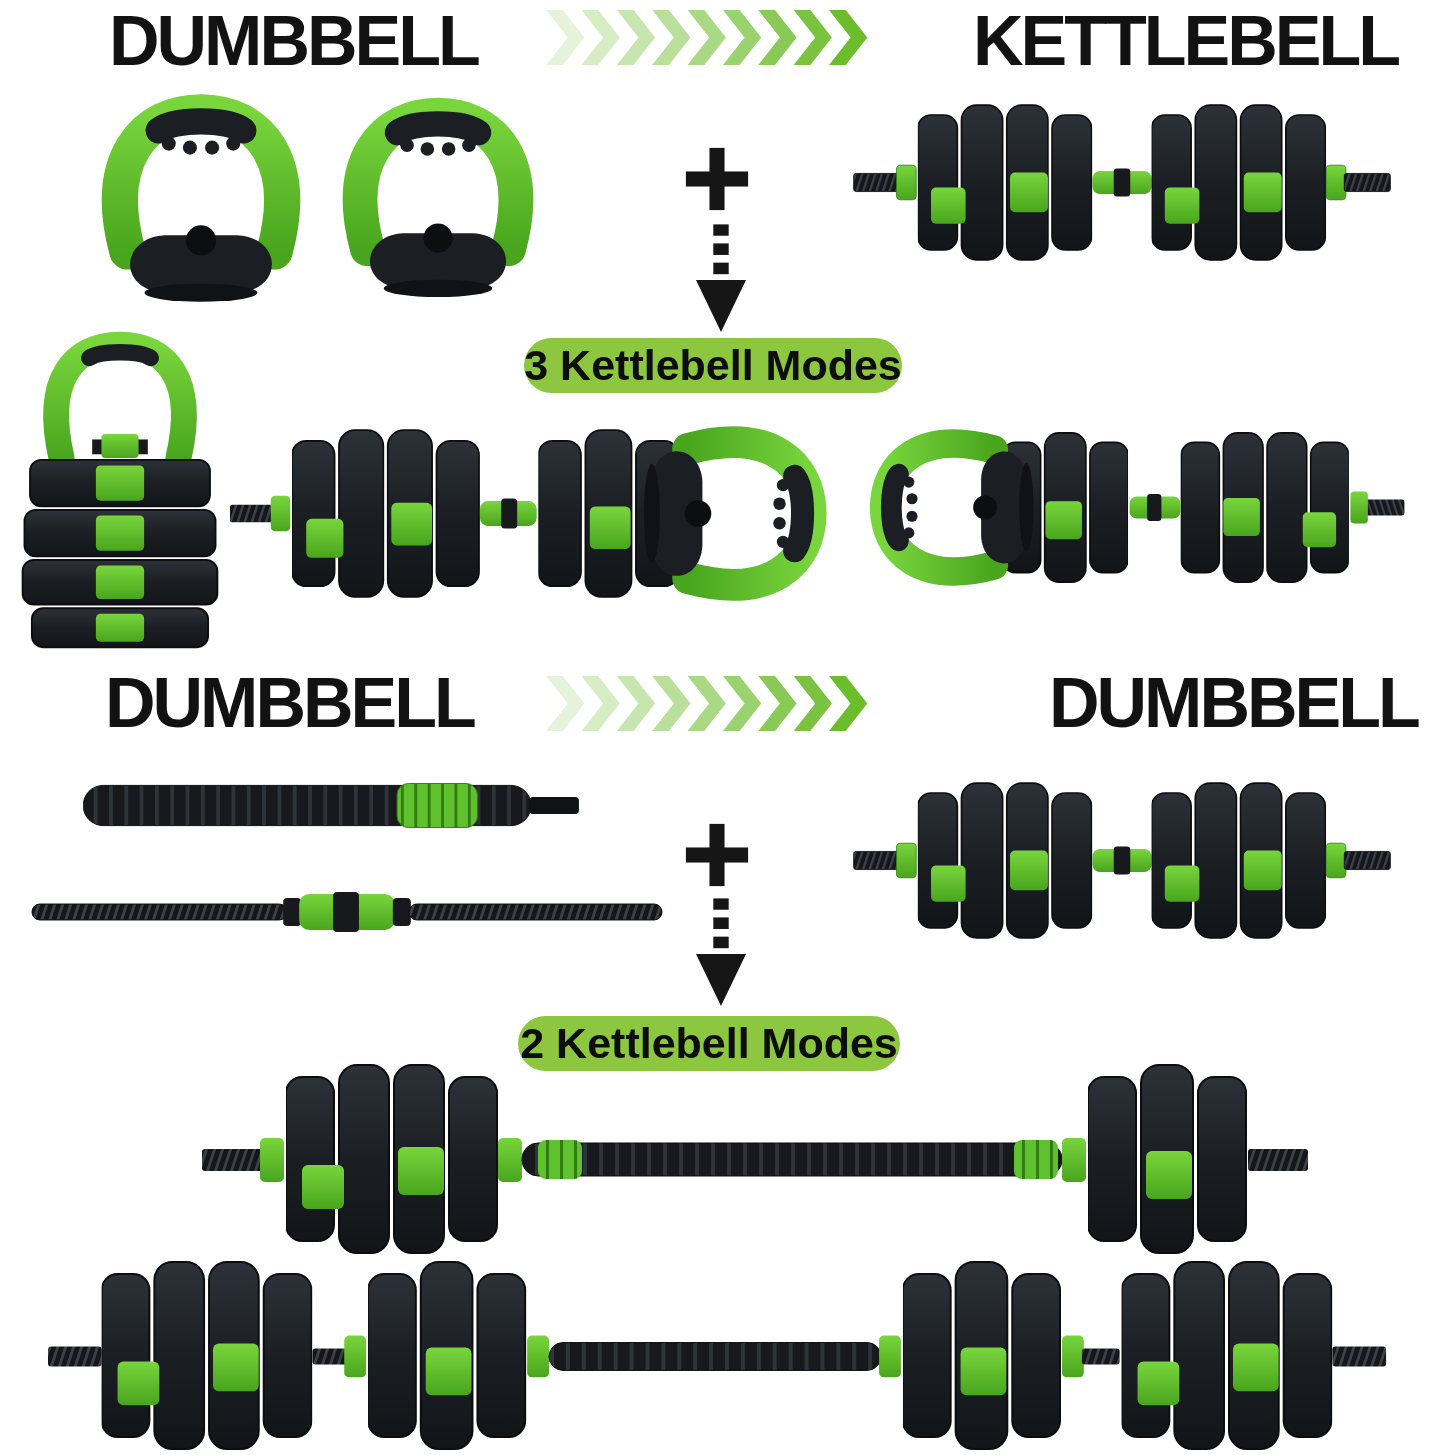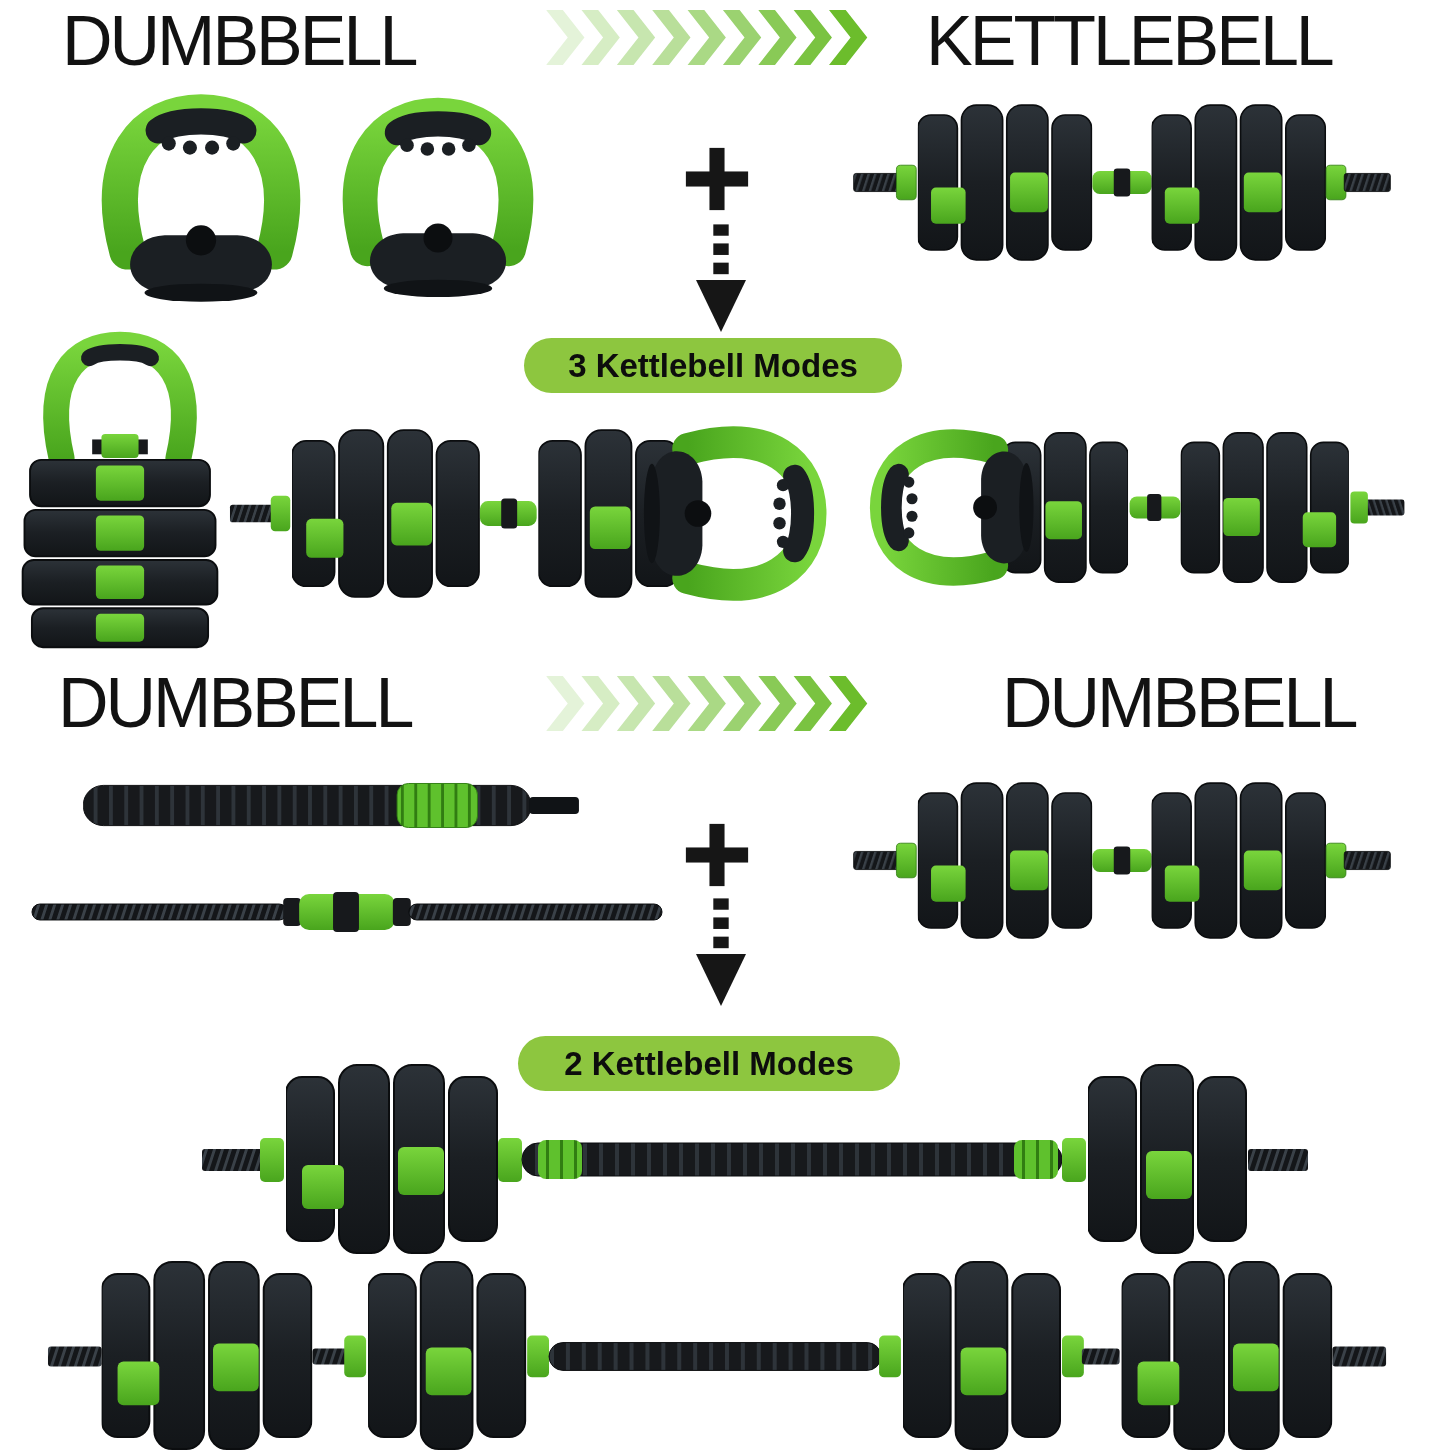--- a/index.html
+++ b/index.html
@@ -3,27 +3,27 @@
 <meta charset="utf-8">
 <style>
   html,body{margin:0;padding:0;background:#ffffff;}
   #canvas{
     position:relative;width:1445px;height:1455px;background:#ffffff;
     font-family:"Liberation Sans",sans-serif;overflow:hidden;
   }
   .abs{position:absolute;}
   svg{display:block;}
   .title{
-    position:absolute;font-weight:400;font-size:70px;letter-spacing:-3px;
-    color:#121212;white-space:nowrap;line-height:1;
+    position:absolute;font-weight:700;font-size:70px;letter-spacing:-3px;
+    color:#121212;white-space:nowrap;line-height:1;margin-left:47px;
   }
   .badge{
     position:absolute;background:#8dc63f;border-radius:30px;
     display:flex;align-items:center;justify-content:center;
-    font-weight:700;font-size:33px;color:#0d0d0d;white-space:nowrap;
+    font-weight:700;font-size:43px;color:#0d0d0d;white-space:nowrap;
   }
   .mirror{transform:scaleX(-1);}
   
   #title-db1{left:62px;top:6px;}
   #chev1{left:546px;top:10px;width:346px;height:55px;}
   #title-kb{left:926px;top:6px;text-align:right;}
   #kbh-left{left:70px;top:88px;width:262px;height:217px;}
   #kbh-right{left:312px;top:92px;width:252px;height:208px;}
   #plus1{left:684px;top:146px;width:66px;height:66px;}
   #darrow1{left:696px;top:224px;width:50px;height:110px;}
@@ -34,21 +34,21 @@
   #dbh-right-wrap{left:858px;top:420px;width:548px;height:175px;}
   #dbh-right-wrap svg{width:100%;height:100%;}
   #title-db2{left:58px;top:668px;}
   #chev2{left:546px;top:676px;width:346px;height:55px;}
   #title-bb{left:1002px;top:668px;}
   #foambar-i{left:82px;top:772px;width:500px;height:67px;}
   #threadbar-i{left:28px;top:884px;width:638px;height:56px;}
   #plus2{left:684px;top:822px;width:66px;height:66px;}
   #darrow2{left:696px;top:898px;width:50px;height:110px;}
   #db2{left:852px;top:778px;width:540px;height:165px;}
-  #badge2{left:518px;top:1016px;width:382px;height:55px;margin-top:20px;}
+  #badge2{left:518px;top:1016px;width:382px;height:55px;}
   #barbell1-i{left:172px;top:1054px;width:1140px;height:210px;}
   #barbell2-i{left:46px;top:1256px;width:1352px;height:199px;}
 </style>
 </head>
 <body>
 
 <div id="canvas">
 
   <svg width="0" height="0" style="position:absolute" aria-hidden="true">
     <defs>

